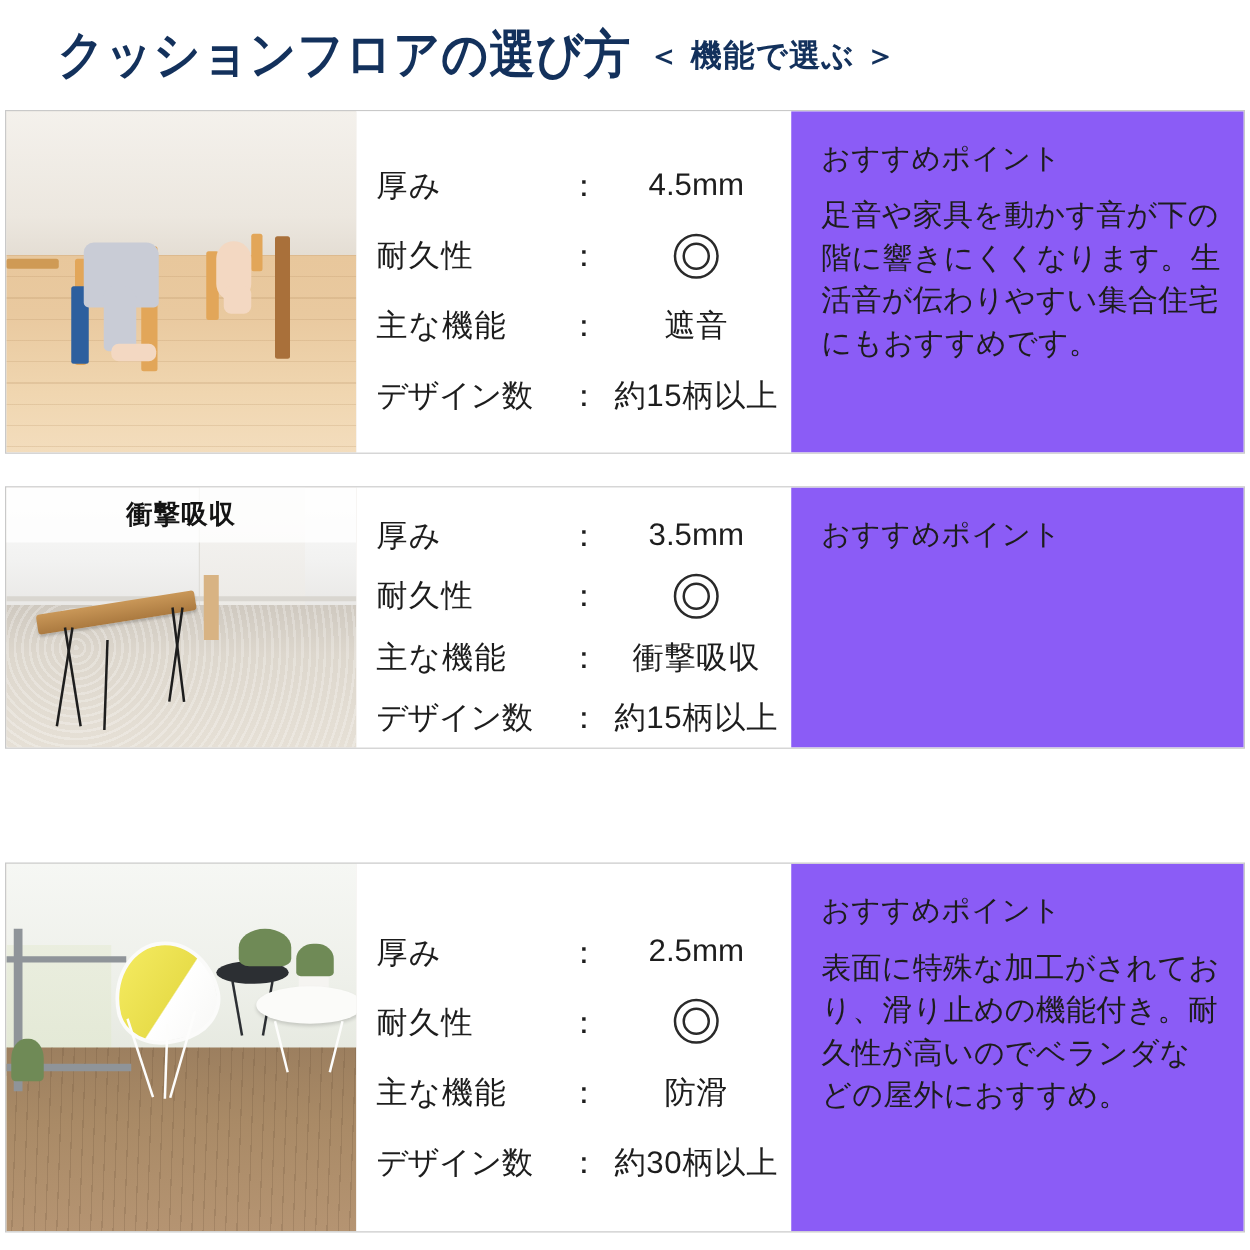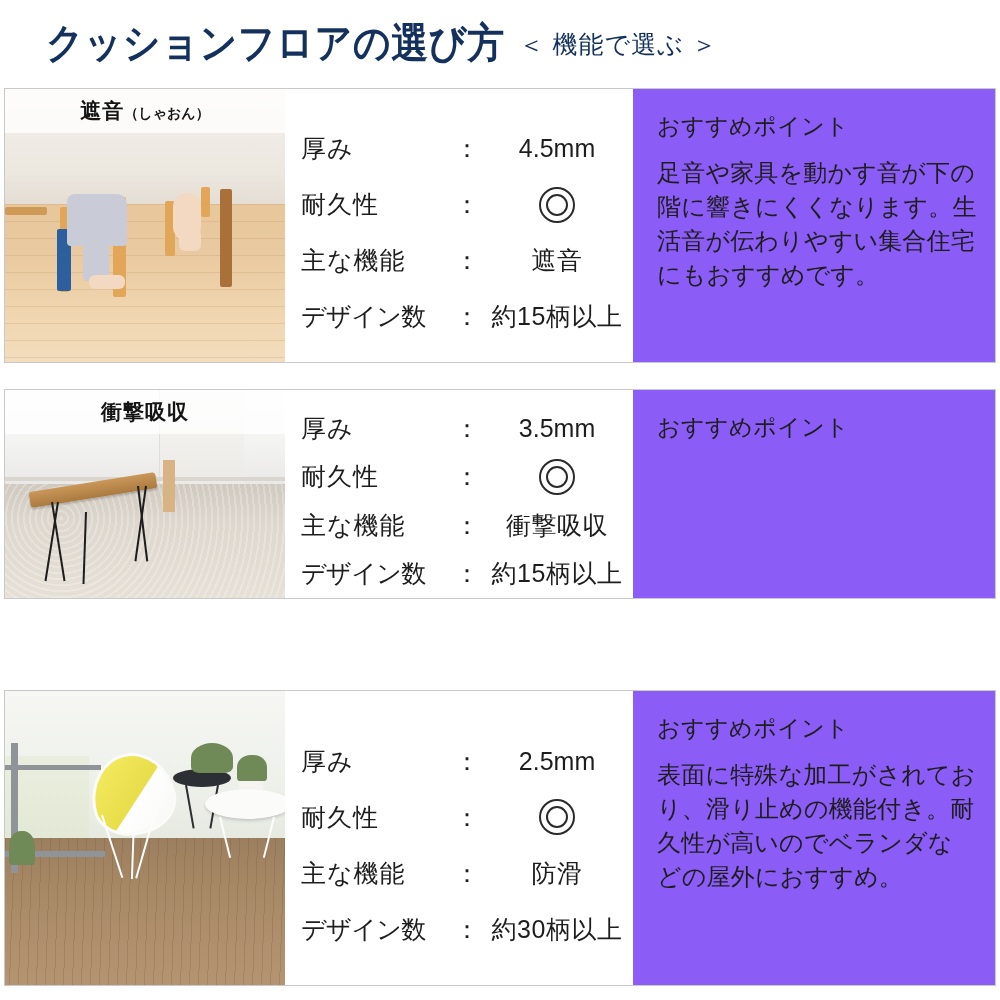--- a/index.html
+++ b/index.html
@@ -17,21 +17,21 @@
     display:flex;align-items:center;
     padding-left:46px;box-sizing:border-box;
   }
   .title-main{
     font-size:37px;font-weight:bold;color:#13315c;
     letter-spacing:0.5px;
     transform:scaleY(1.12);transform-origin:left center;
     white-space:nowrap;
   }
   .title-sub{
-    font-size:25px;font-weight:normal;color:#13315c;
+    font-size:25px;font-weight:bold;color:#13315c;
     margin-left:14px;white-space:nowrap;
     letter-spacing:1px;
   }
 
   
   .card{
     position:absolute;left:4px;width:992px;
     border:1px solid #c9c9c9;
     box-sizing:border-box;
     background:#ffffff;
@@ -166,23 +166,20 @@
         <div class="s1-leg" style="left:108px;top:108px;width:13px;height:100px;"></div>
         <div class="s1-leg" style="left:160px;top:112px;width:10px;height:55px;"></div>
         <div class="s1-leg dark" style="left:215px;top:100px;width:12px;height:98px;"></div>
         <div class="s1-leg" style="left:196px;top:98px;width:9px;height:30px;"></div>
         <div class="s1-pants" style="left:62px;top:105px;width:60px;height:52px;"></div>
         <div class="s1-pants" style="left:78px;top:140px;width:26px;height:52px;"></div>
         <div class="s1-skin" style="left:84px;top:186px;width:36px;height:14px;"></div>
         <div class="s1-skin" style="left:168px;top:104px;width:28px;height:48px;border-radius:14px;"></div>
         <div class="s1-skin" style="left:174px;top:140px;width:22px;height:22px;"></div>
         <div class="s1-leg" style="left:0px;top:118px;width:42px;height:8px;background:#cf9a55;"></div>
-      </div>
-      <div class="photo-label">
-        <span>遮音</span><span class="ruby">（しゃおん）</span>
       </div>
     </div>
     <div class="specs">
       <div class="spec-row">
         <span class="spec-key">厚み</span>
         <span class="spec-colon">：</span>
         <span class="spec-val mm">4.5mm</span>
       </div>
       <div class="spec-row">
         <span class="spec-key">耐久性</span>

